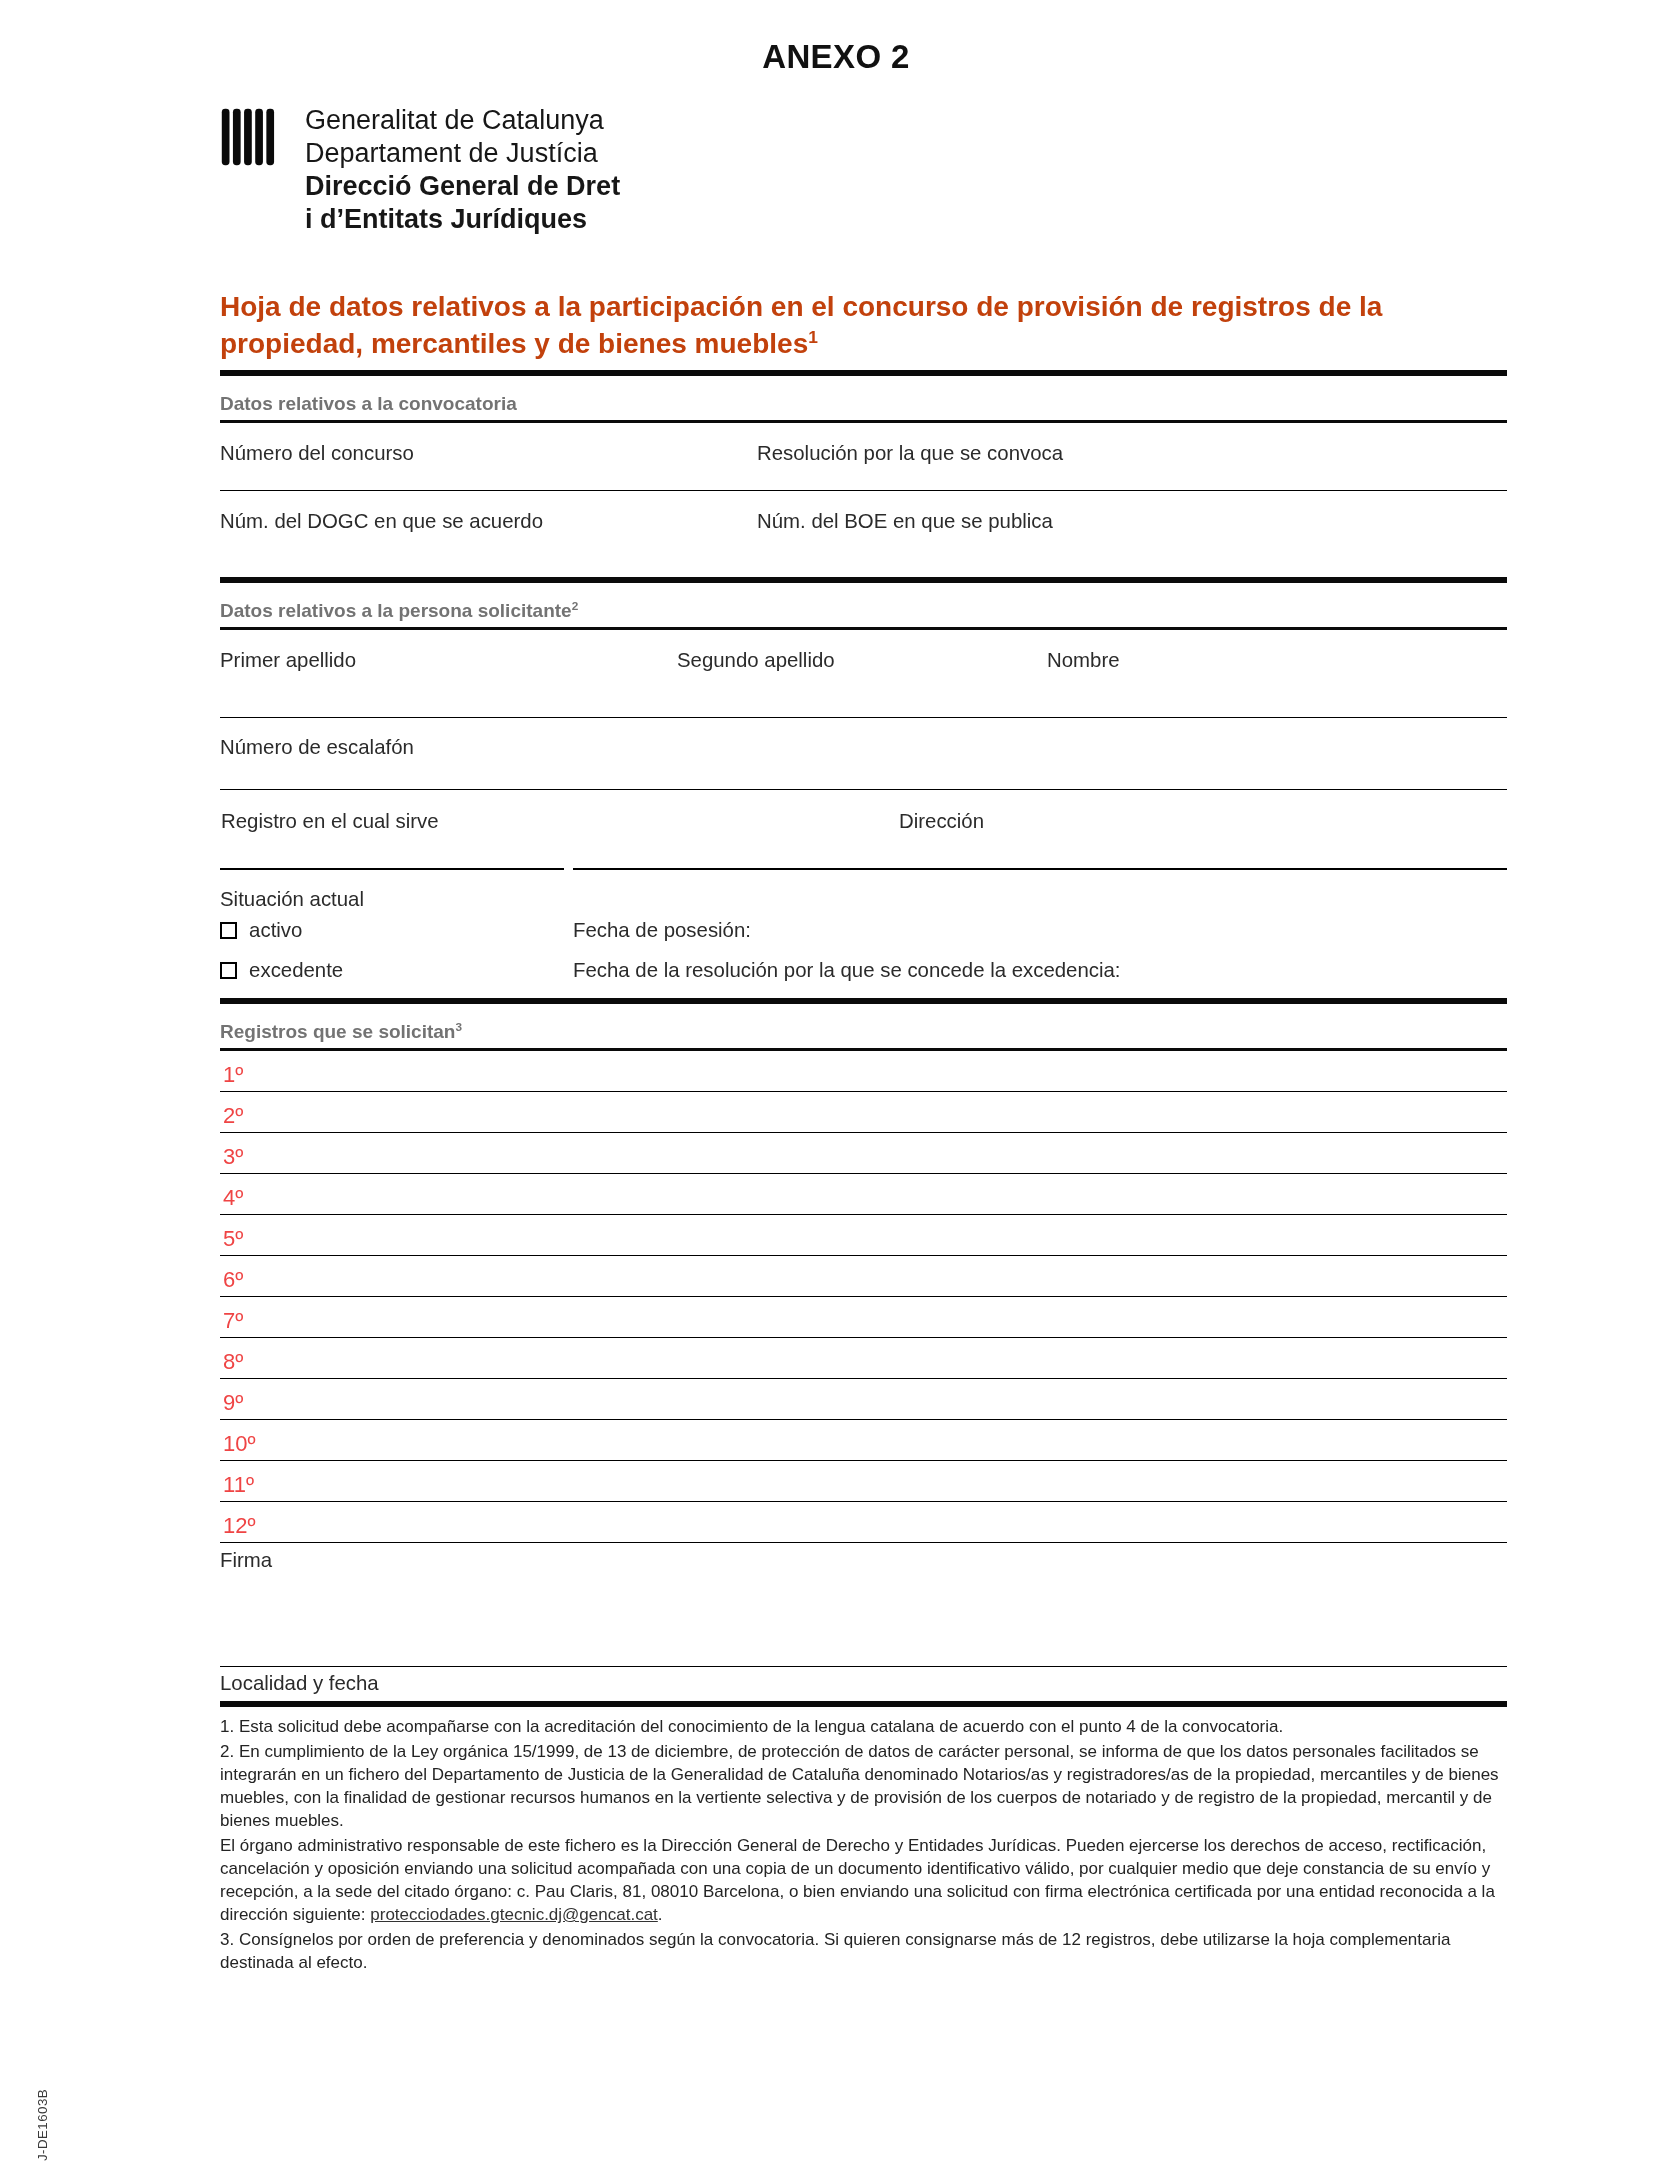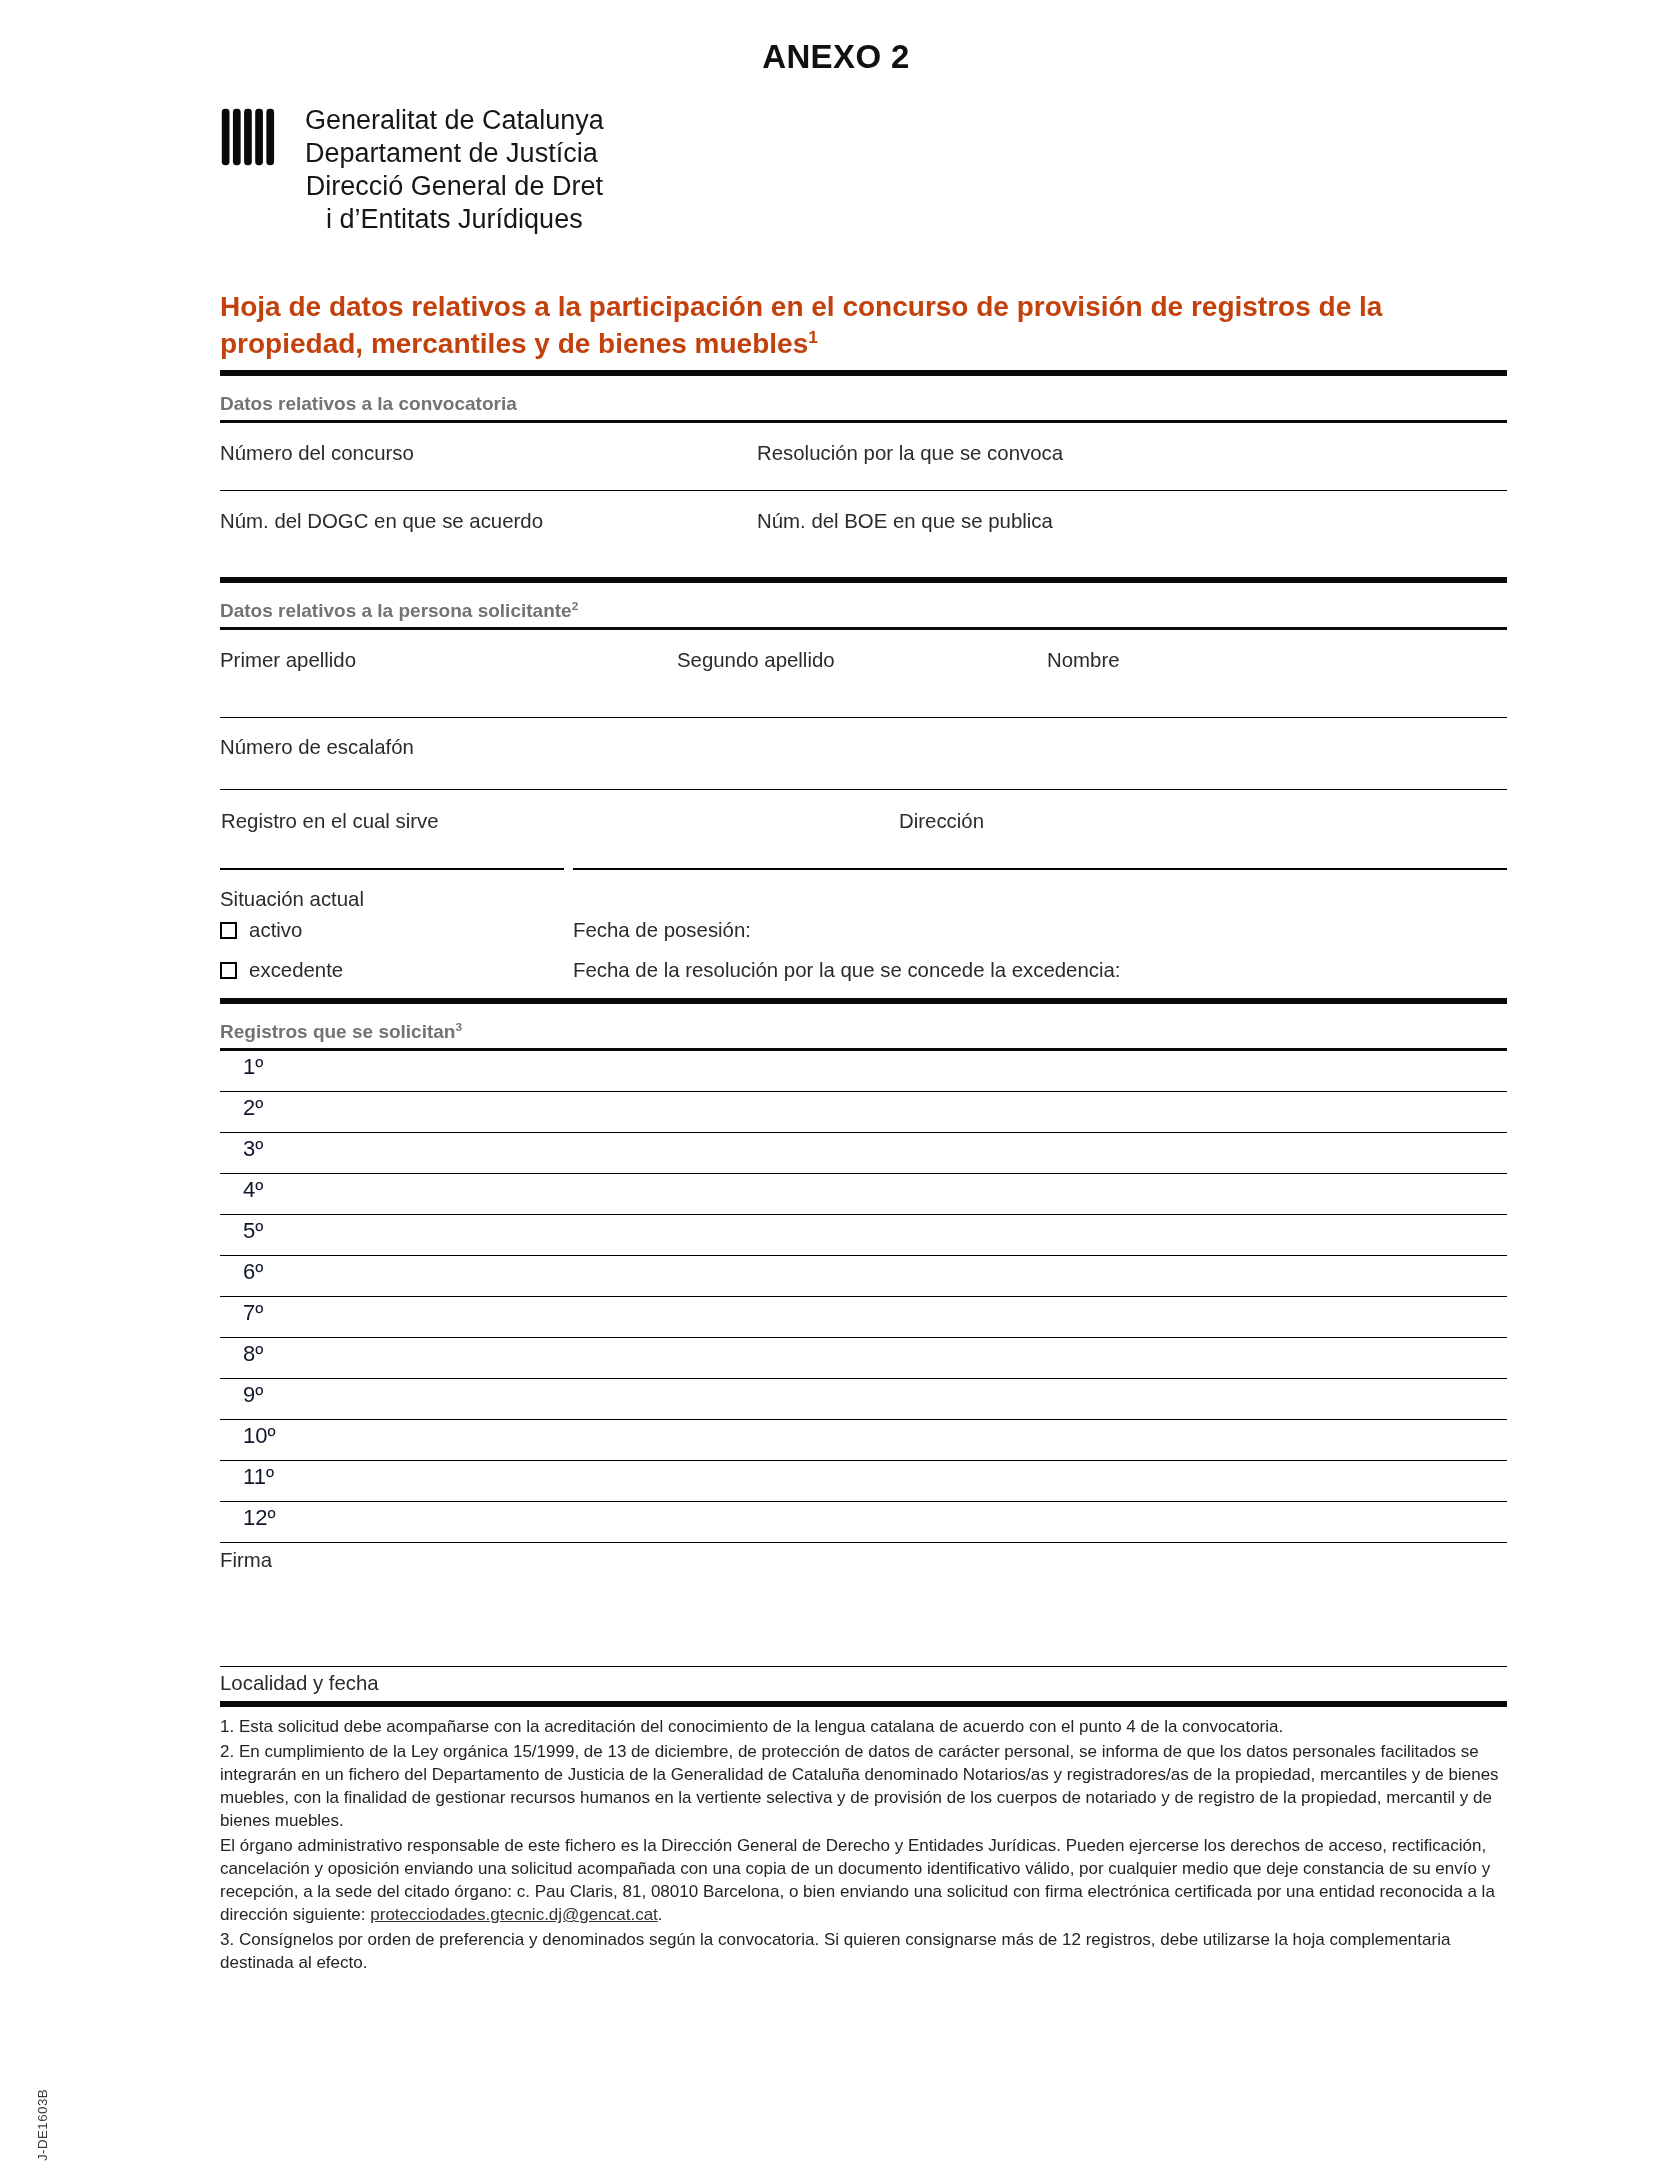--- a/index.html
+++ b/index.html
@@ -25,21 +25,21 @@
   .content {
     position: absolute;
     left: 220px;
     top: 0;
     width: 1287px;
   }
   
   .logo-block { display: flex; margin-top: 104px; gap: 30px; }
   .logo-icon { width: 55px; height: 60px; flex: none; margin-top: 3.1px; }
   .logo-text { font-size: 27px; line-height: 1.22; color: #171717; }
-  .logo-text .bold { font-weight: normal; text-align: center; }
+  .logo-text .bold { font-weight: bold; }
   
   .main-title {
     margin-top: 53px;
     font-size: 28px;
     font-weight: bold;
     line-height: 1.32;
     color: #c2410c;
     width: 1287px;
   }
   sup.ref { font-size: 62%; vertical-align: super; line-height: 0; }
@@ -85,21 +85,21 @@
     flex: none;
   }
   .sit-right { position: absolute; left: 353px; }
   
   .reg-row {
     height: 41px;
     border-bottom: 1.6px solid #000;
     display: flex;
     align-items: flex-start;
   }
-  .reg-num { font-size: 22px; color: #0f172a; padding-top: 3px; padding-left: 3.1px; margin-left: 20px; }
+  .reg-num { font-size: 22px; color: #ef4444; padding-top: 11px; padding-left: 3.1px; }
   .firma-label { margin-top: 6.3px; font-size: 20.4px; color: #2b2b2b; }
   .localidad {
     margin-top: 94px;
     border-top: 1.6px solid #000;
     padding-top: 4.7px;
     font-size: 20.4px;
     color: #2b2b2b;
   }
   .foot-rule { margin-top: 6.3px; }
   

